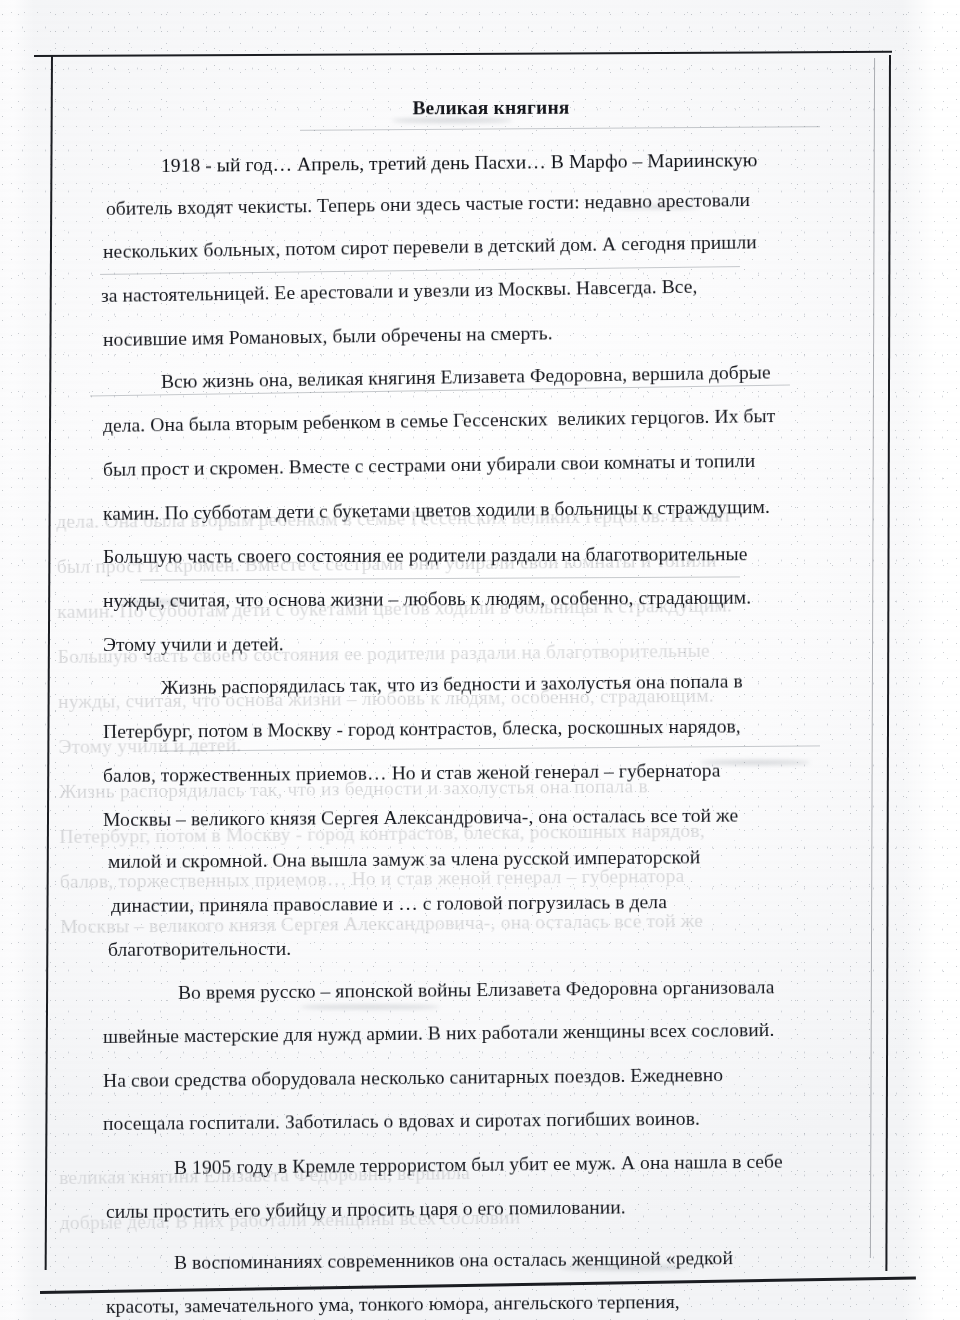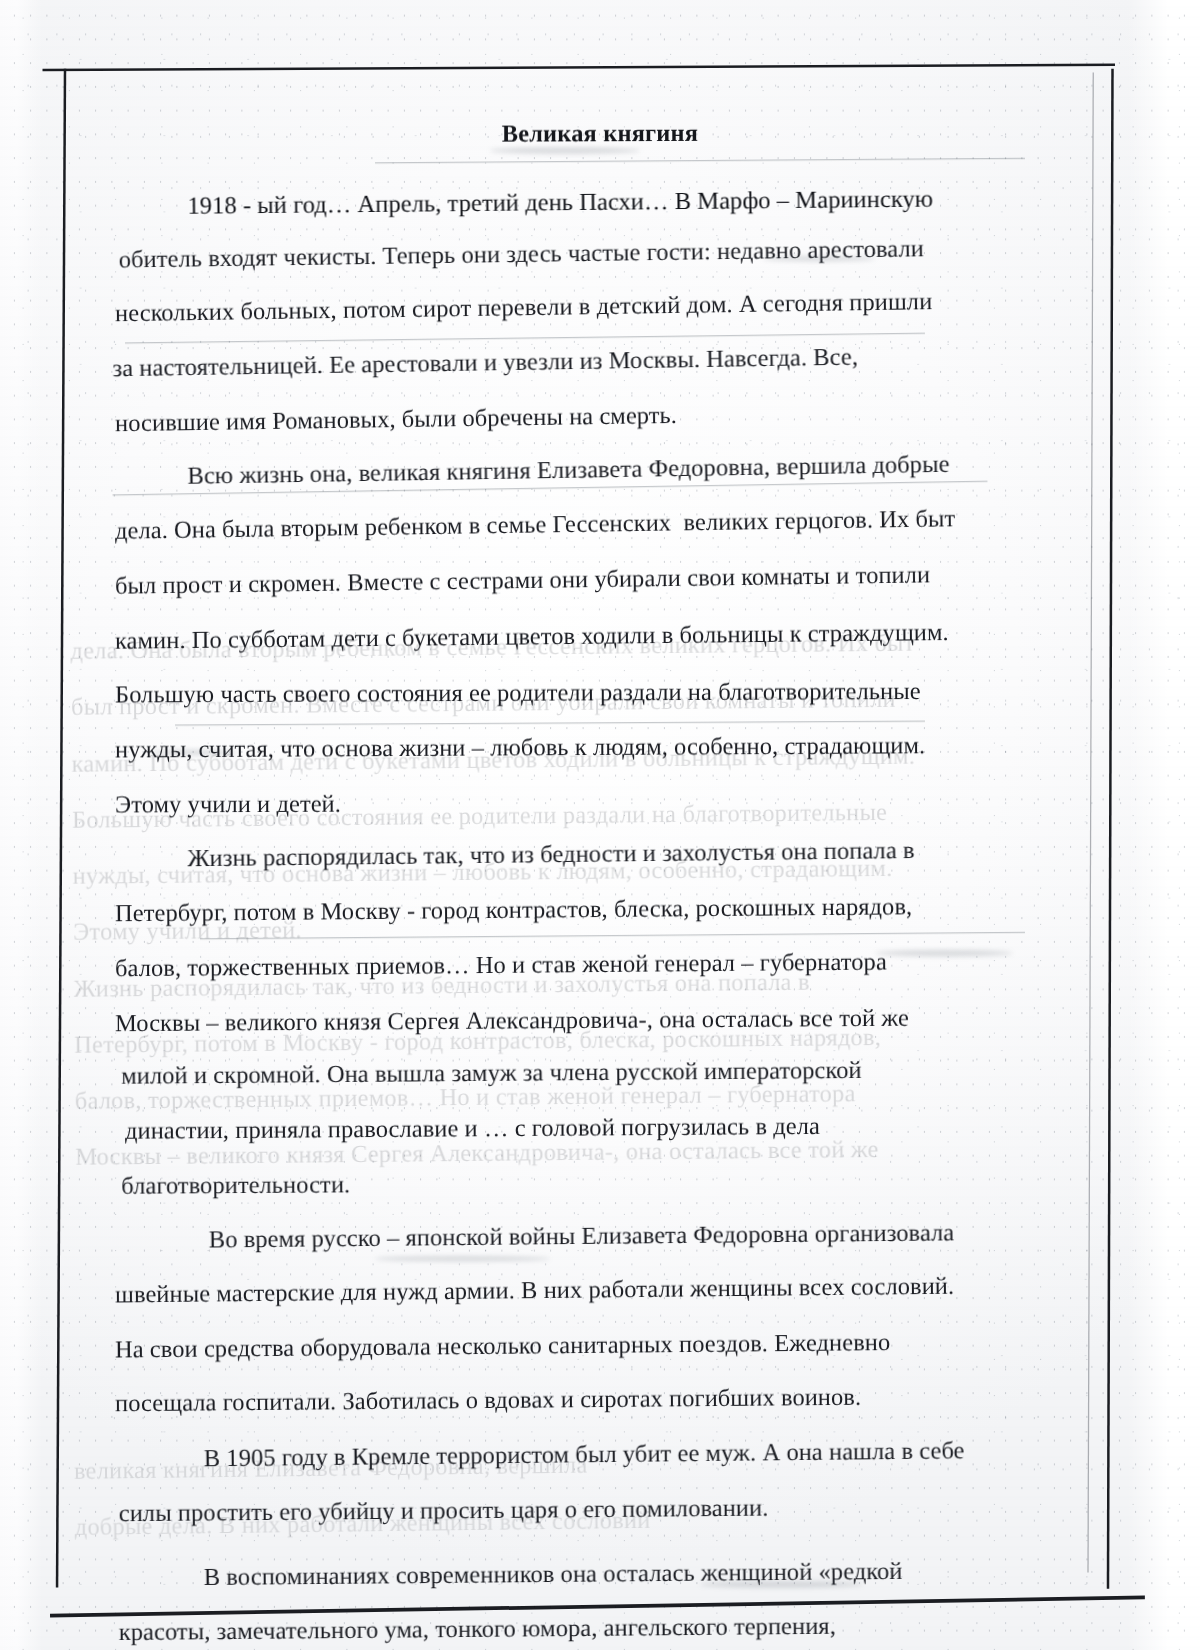--- a/index.html
+++ b/index.html
@@ -145,21 +145,21 @@
   .ghost-layer.g2 {
     top: 1150px;
     height: 180px;
     opacity: .13;
     transform: rotate(-0.7deg);
   }
 
   
   .doc-body {
     position: absolute;
-    left: 0;
+    left: 11px;
     top: 0;
     width: 945px;
     height: 1320px;
   }
 
   .doc-title {
     position: absolute;
     left: 0;
     top: 97px;
     width: 960px;

